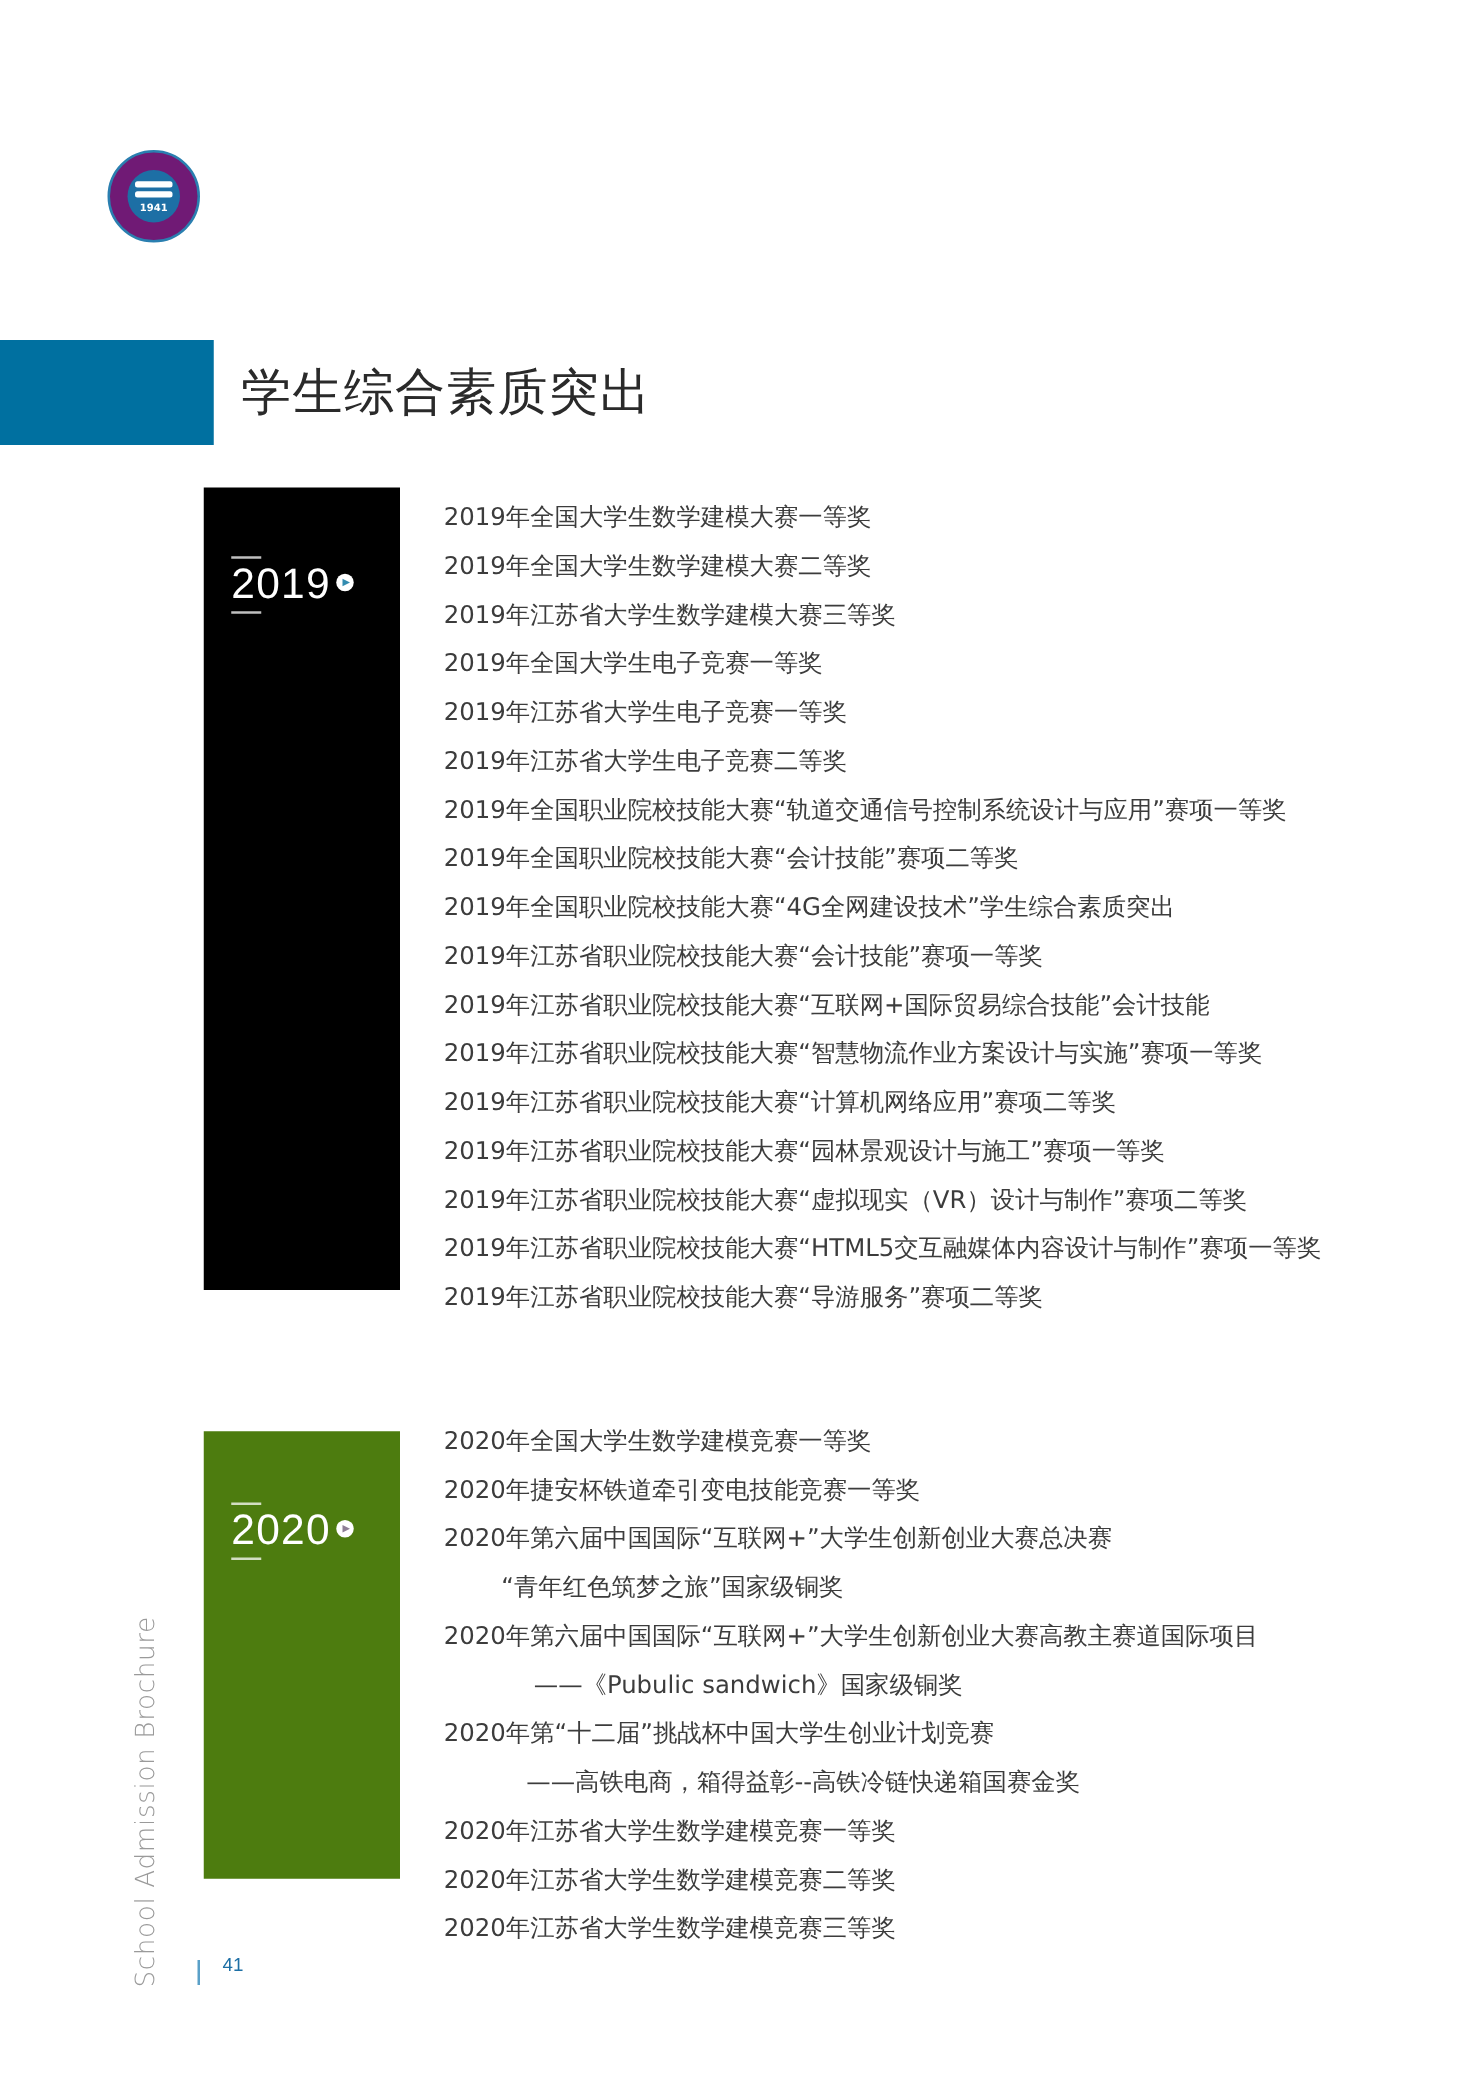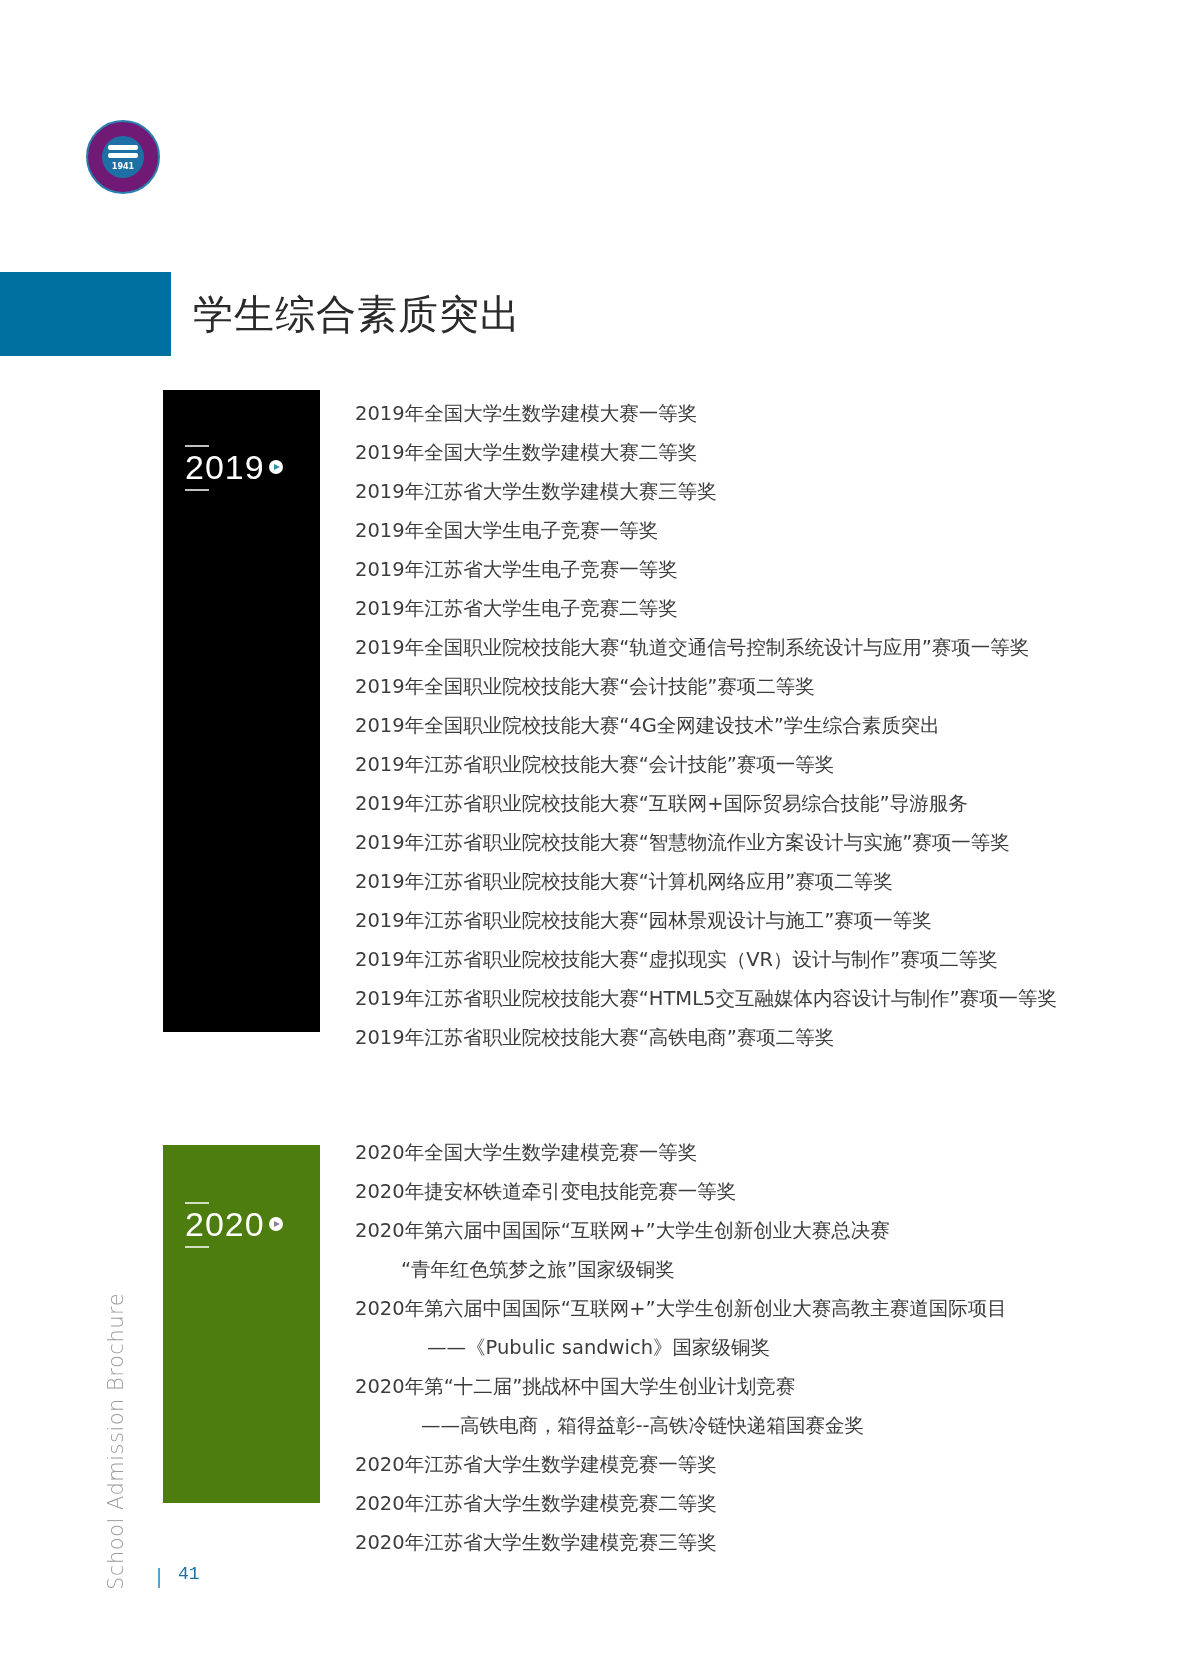--- a/index.html
+++ b/index.html
@@ -57,22 +57,22 @@
   .awards.a2019 { top:382px; }
   .awards.a2020 { top:1121px; }
 
   .side-text {
     position:absolute; left:104px; top:1590px; transform-origin:left top; transform:rotate(-90deg);
     font-size:21px; color:#9a9a9a; font-family:"DejaVu Sans", sans-serif; font-weight:300;
     white-space:nowrap; letter-spacing:0.5px;
   }
   .page-sep { position:absolute; left:158px; top:1568px; width:2px; height:20px; background:#5aa0c8; }
   .page-num {
-    position:absolute; left:178px; top:1564px; font-size:18px; color:#1d6fa5;
-    font-family:Liberation Mono, monospace;
+    position:absolute; left:178px; top:1564px; font-size:15px; color:#1d6fa5;
+    font-family:Liberation Sans, sans-serif;
   }
 </style>
 </head>
 <body>
 
 <div class="logo">
 
   <div class="inner">
     <div class="bar" style="top:9px;"></div>
     <div class="bar" style="top:17px;"></div>
@@ -94,27 +94,27 @@
   <li>2019年全国大学生数学建模大赛一等奖</li>
   <li>2019年全国大学生数学建模大赛二等奖</li>
   <li>2019年江苏省大学生数学建模大赛三等奖</li>
   <li>2019年全国大学生电子竞赛一等奖</li>
   <li>2019年江苏省大学生电子竞赛一等奖</li>
   <li>2019年江苏省大学生电子竞赛二等奖</li>
   <li>2019年全国职业院校技能大赛“轨道交通信号控制系统设计与应用”赛项一等奖</li>
   <li>2019年全国职业院校技能大赛“会计技能”赛项二等奖</li>
   <li>2019年全国职业院校技能大赛“4G全网建设技术”学生综合素质突出</li>
   <li>2019年江苏省职业院校技能大赛“会计技能”赛项一等奖</li>
-  <li>2019年江苏省职业院校技能大赛“互联网+国际贸易综合技能”导游服务</li>
+  <li>2019年江苏省职业院校技能大赛“互联网+国际贸易综合技能”会计技能</li>
   <li>2019年江苏省职业院校技能大赛“智慧物流作业方案设计与实施”赛项一等奖</li>
   <li>2019年江苏省职业院校技能大赛“计算机网络应用”赛项二等奖</li>
   <li>2019年江苏省职业院校技能大赛“园林景观设计与施工”赛项一等奖</li>
   <li>2019年江苏省职业院校技能大赛“虚拟现实（VR）设计与制作”赛项二等奖</li>
   <li>2019年江苏省职业院校技能大赛“HTML5交互融媒体内容设计与制作”赛项一等奖</li>
-  <li>2019年江苏省职业院校技能大赛“高铁电商”赛项二等奖</li>
+  <li>2019年江苏省职业院校技能大赛“导游服务”赛项二等奖</li>
 </ul>
 
 <div class="year-box y2020">
   <div class="year-label" style="top:60px;">
     <span class="tick-top"></span>
     <span>2020</span><span class="play-icon"></span>
     <span class="tick-bot"></span>
   </div>
 </div>
 <ul class="awards a2020">

